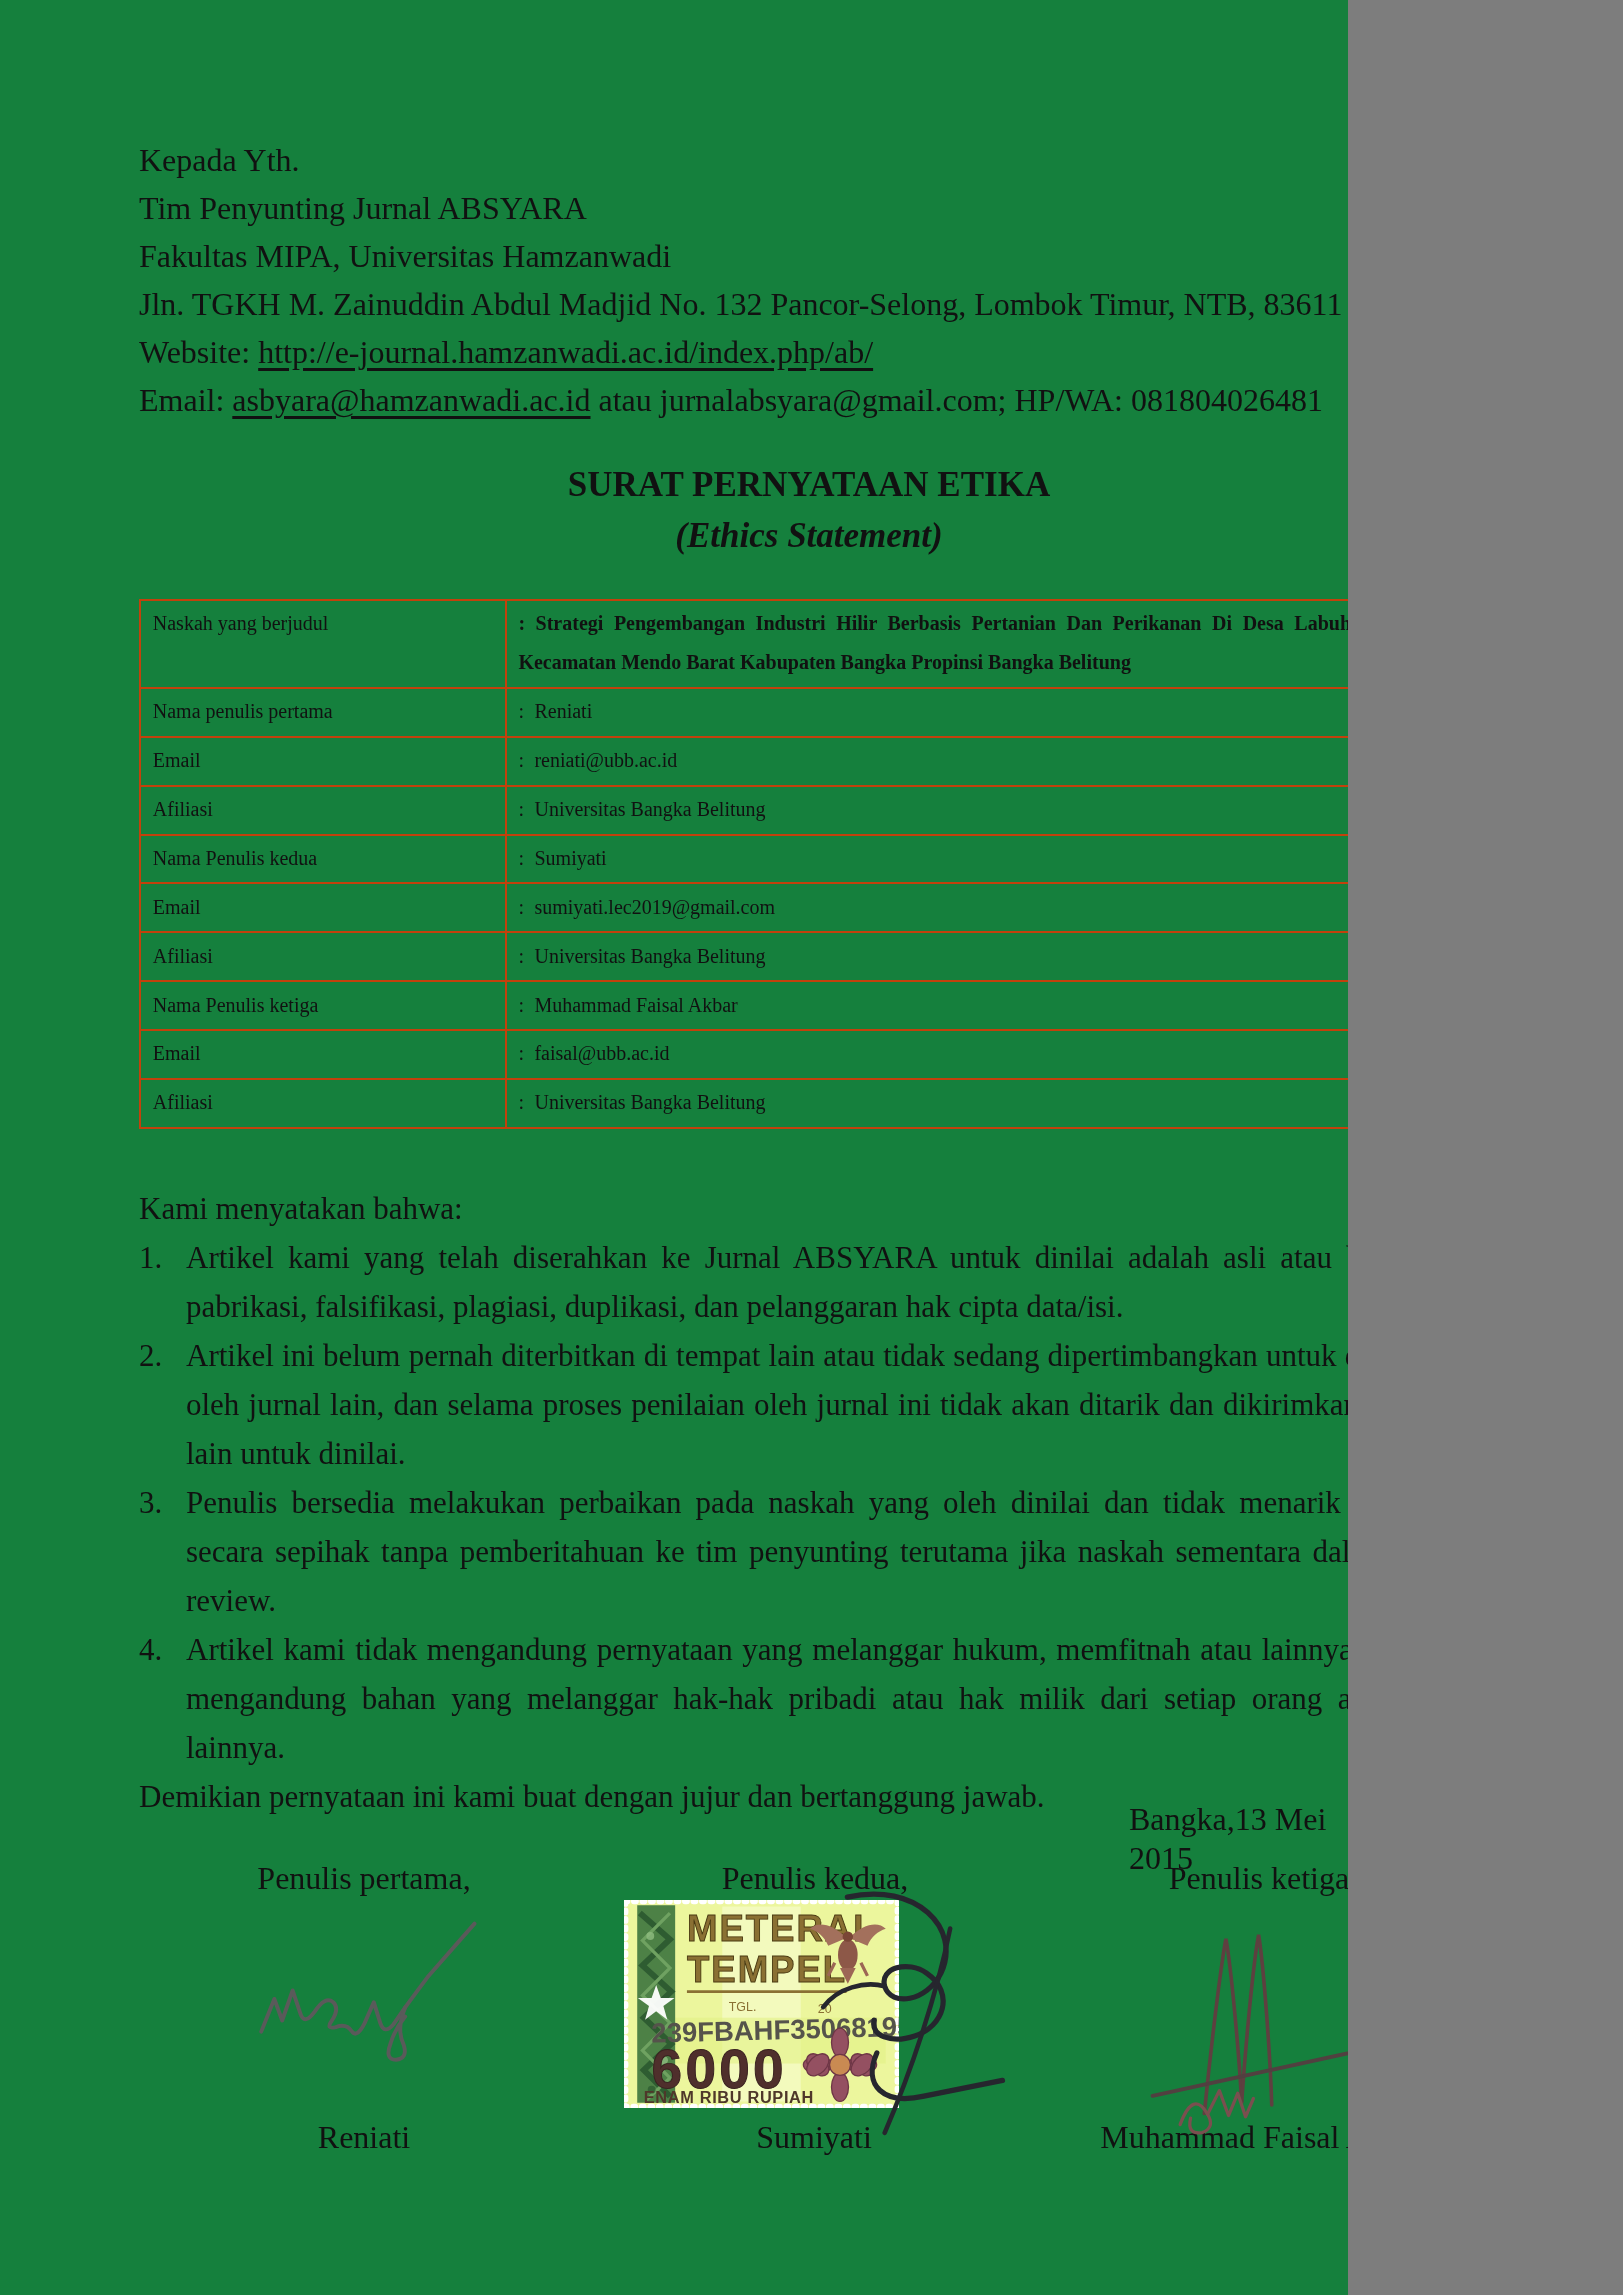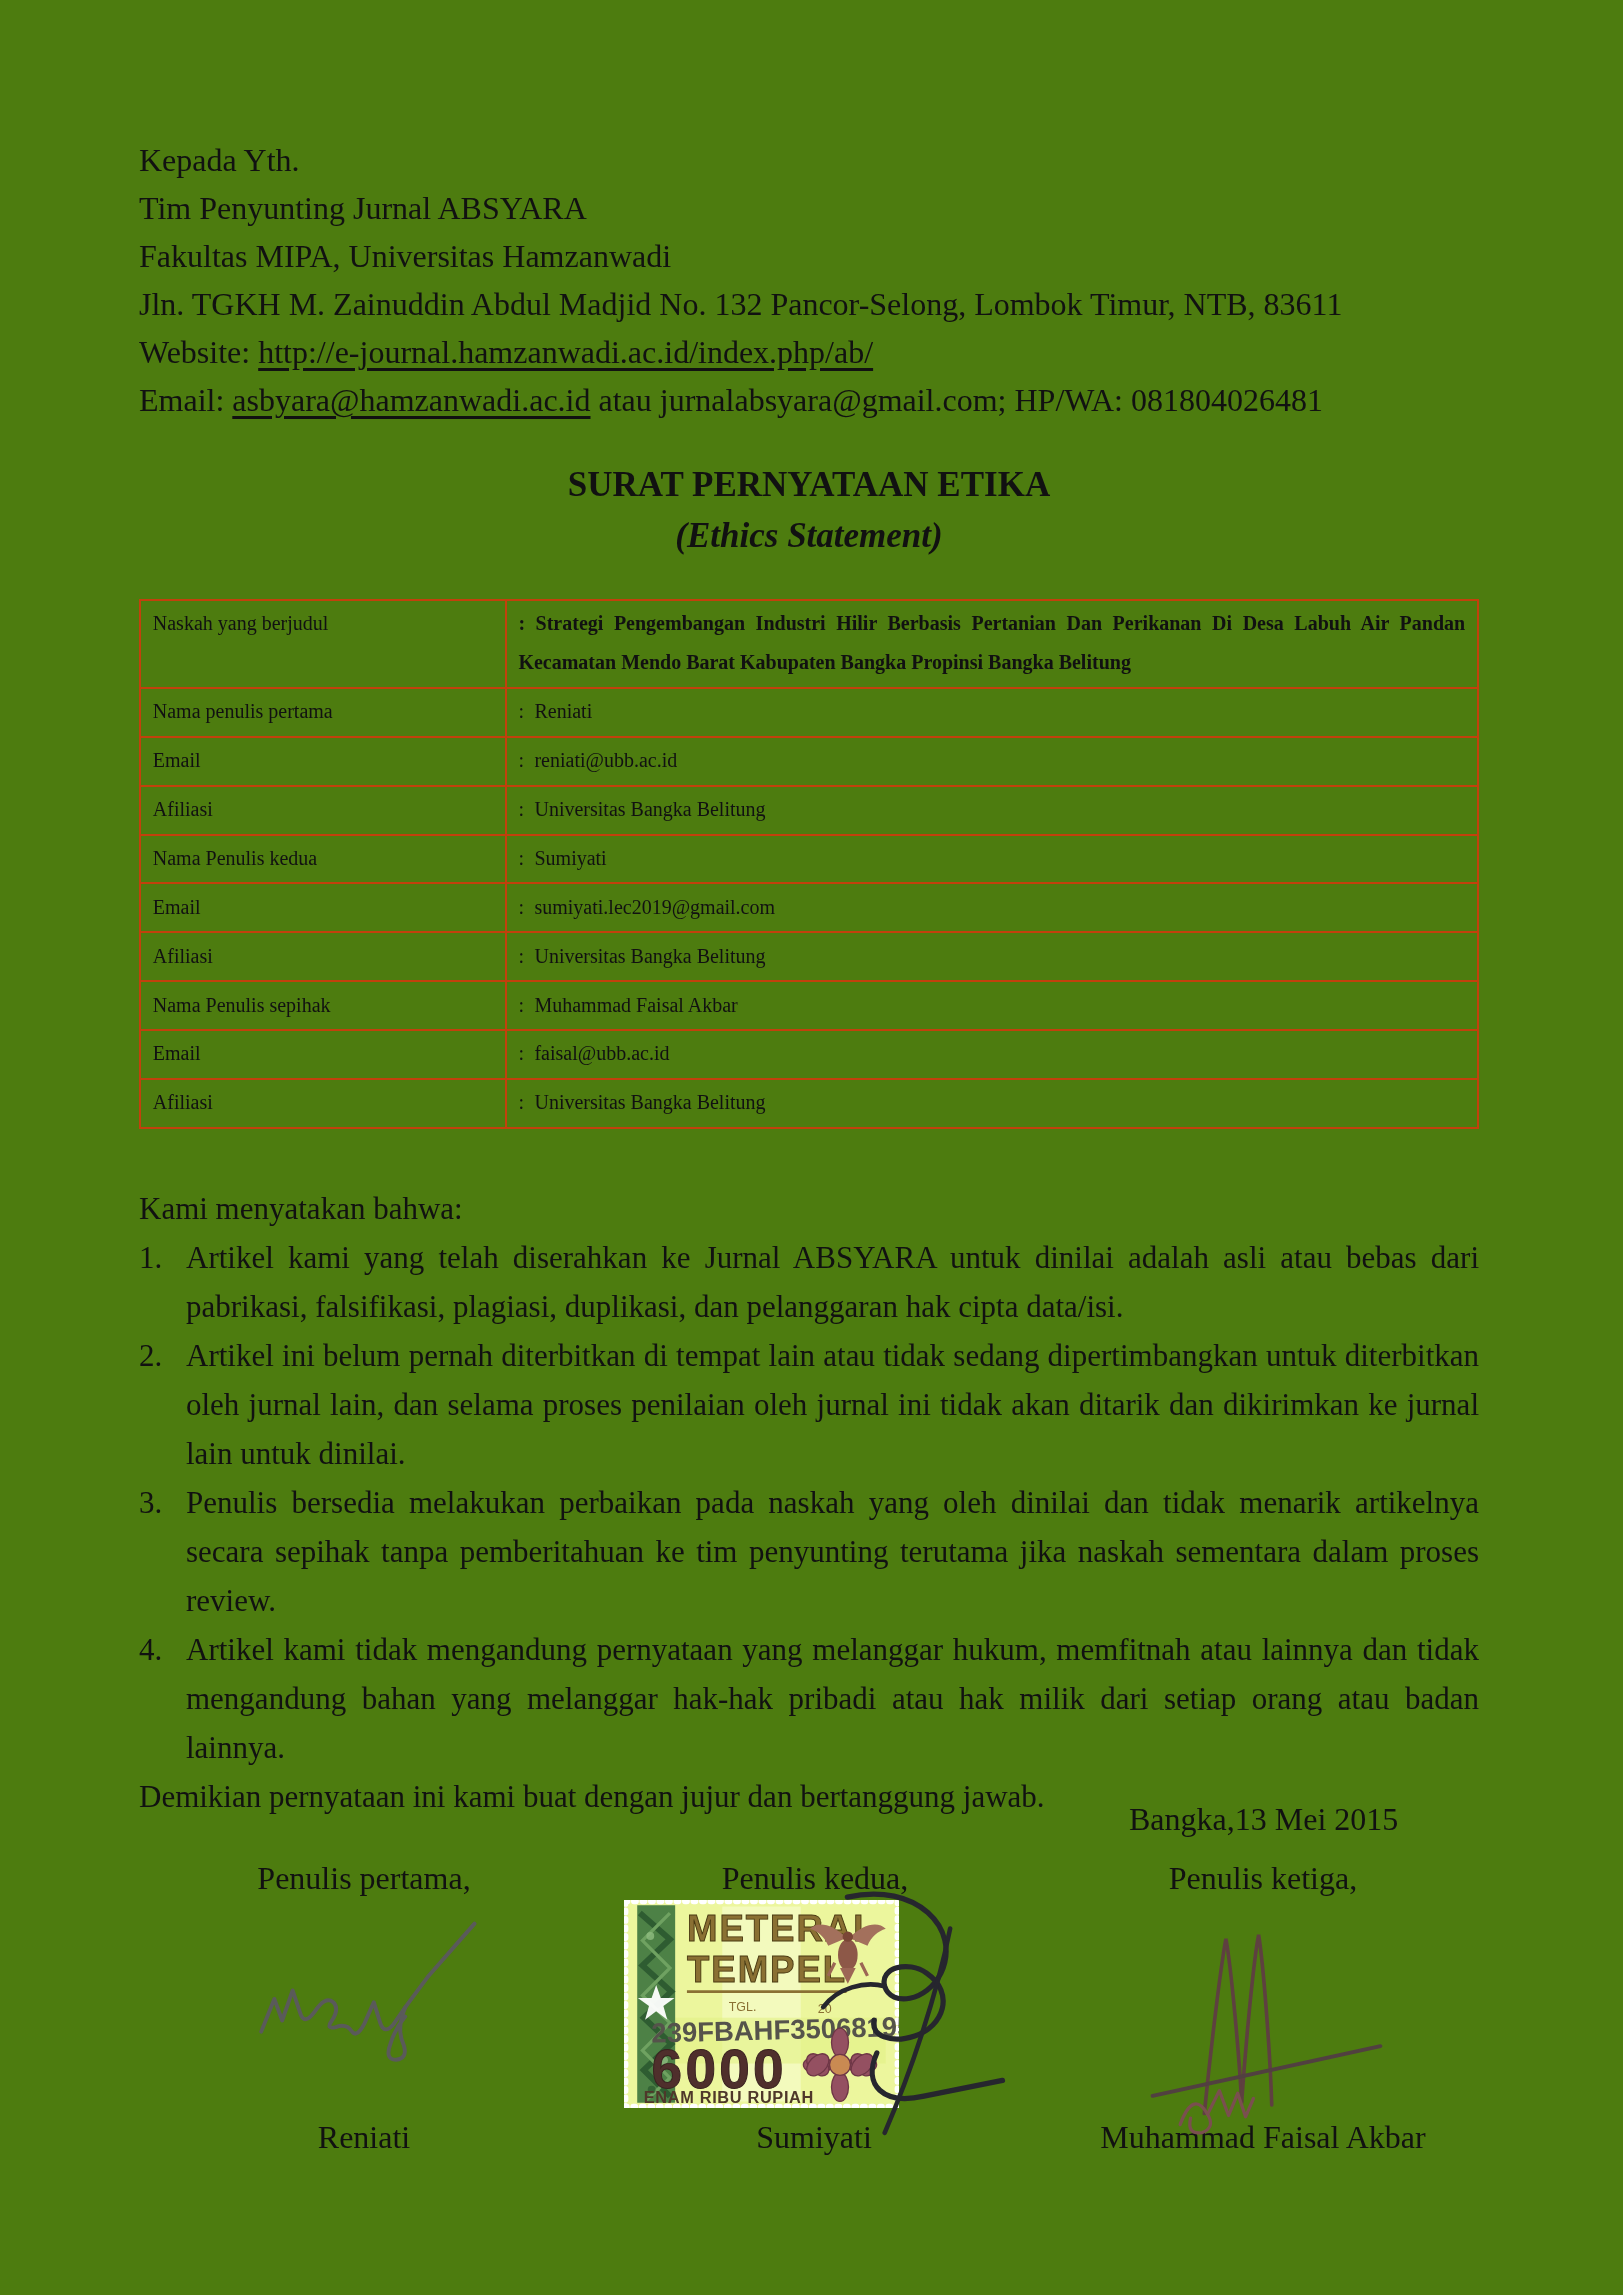--- a/index.html
+++ b/index.html
@@ -1,19 +1,19 @@
 <!DOCTYPE html>
 <html style="font-size:10.5px"><head>
 <meta charset="utf-8">
 <style>
   html,body{margin:0;padding:0;background:#7d7d7d;}
   .page{
     position:relative;
-    width:1623px;height:2295px;
-    background:#4d7c0f;
+    width:1348px;height:2295px;
+    background:#15803d;
     font-family:"Liberation Serif", serif;
     color:#111111;
     overflow:hidden;
   }
   .content{
     position:absolute;
     left:139px; top:136px;
     width:1340px;
   }
   .hline{font-size:32px;line-height:48px;white-space:nowrap;}
@@ -102,21 +102,21 @@
         </tr>
         <tr>
           <td class="lab">Email</td>
           <td><span class="colon">:</span><span>sumiyati.lec2019@gmail.com</span></td>
         </tr>
         <tr>
           <td class="lab">Afiliasi</td>
           <td><span class="colon">:</span><span>Universitas Bangka Belitung</span></td>
         </tr>
         <tr>
-          <td class="lab">Nama Penulis sepihak</td>
+          <td class="lab">Nama Penulis ketiga</td>
           <td><span class="colon">:</span><span>Muhammad Faisal Akbar</span></td>
         </tr>
         <tr>
           <td class="lab">Email</td>
           <td><span class="colon">:</span><span>faisal@ubb.ac.id</span></td>
         </tr>
         <tr>
           <td class="lab">Afiliasi</td>
           <td><span class="colon">:</span><span>Universitas Bangka Belitung</span></td>
         </tr>

